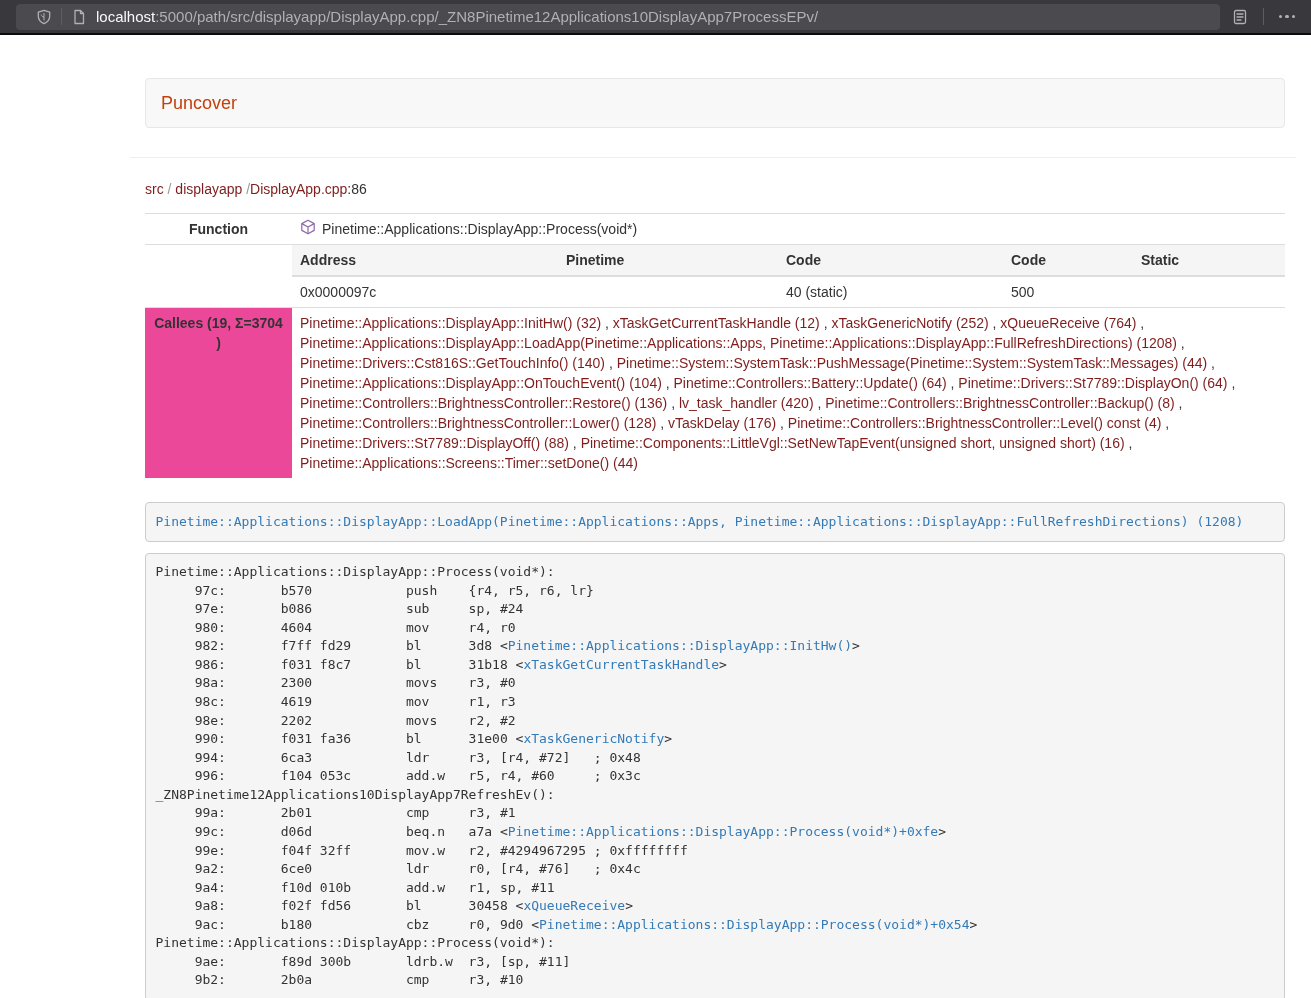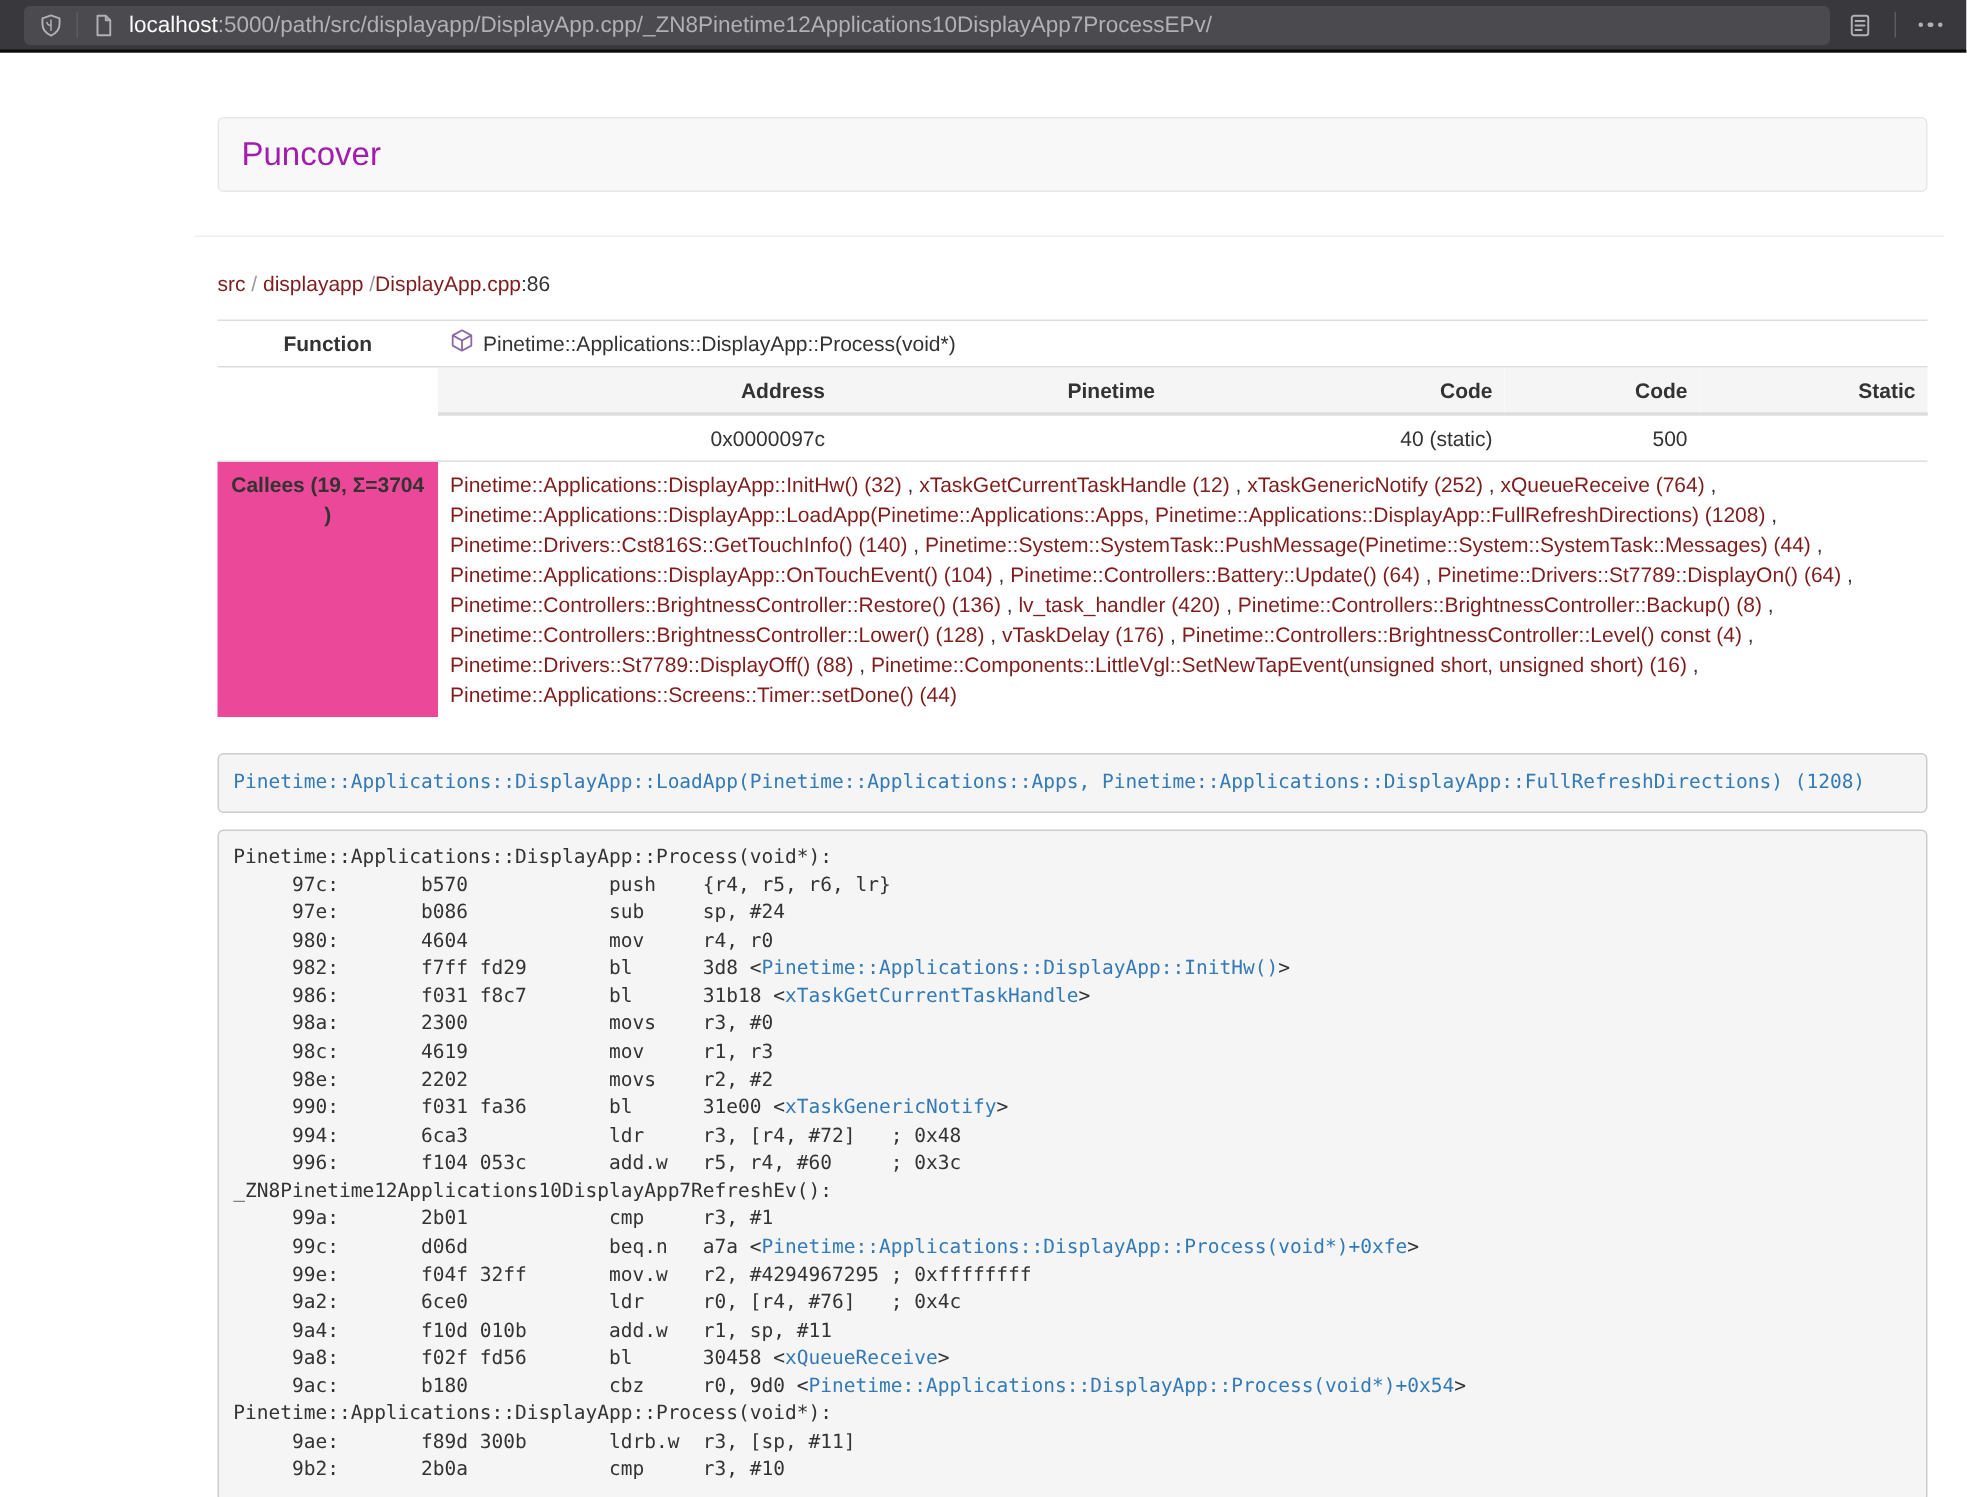--- a/index.html
+++ b/index.html
@@ -11,58 +11,58 @@
   }
   a { color: #7f1d1d; text-decoration: none; }
 
   
   .toolbar {
     height: 33px; background: #38383d; border-bottom: 2px solid #0c0c0d;
     display: flex; align-items: center; padding: 0 10px;
   }
   .url-field {
     flex: 1; height: 26px; background: #4a4a4f; border-radius: 4px;
-    display: flex; align-items: center; padding: 0 10px; margin: 0 6px;
+    display: flex; align-items: center; padding: 0 20px; margin: 0 6px;
     min-width: 0; overflow: hidden;
   }
   .tb-icon { width: 16px; height: 16px; flex: 0 0 16px; display: inline-block; }
   .tb-icon svg { display: block; }
   .v-divider { width: 1px; height: 17px; background: #5c5c61; margin: 0 9px; flex: 0 0 1px; }
   .url-text { font-size: 15px; color: #b1b1b3; white-space: nowrap; overflow: hidden; margin-left: 9px; }
   .url-text .host { color: #f9f9fa; }
   .tb-btn { display: flex; align-items: center; justify-content: center; width: 28px; height: 28px; flex: 0 0 28px; }
   .dots { display: flex; gap: 3px; }
   .dots i { width: 3.5px; height: 3.5px; border-radius: 50%; background: #b1b1b3; }
 
   
   .content { margin-left: 145px; width: 1140px; }
 
   .navbar {
     margin-top: 43px; height: 48px; background: #f8f8f8;
     border: 1px solid #e7e7e7; border-radius: 4px;
     display: flex; align-items: center;
   }
-  .brand { font-size: 22px; color: #a21caf; padding: 15px; line-height: 18px; }
+  .brand { font-size: 18px; color: #c2410c; padding: 15px; line-height: 18px; }
 
   hr.rule { border: 0; border-top: 1px solid #eee; margin: 29px 0 0 -15px; width: 1166px; }
 
   .breadcrumb { margin-top: 21px; line-height: 20px; }
   .breadcrumb .sep { color: #999; }
 
   table.symbol { border-collapse: collapse; margin-top: 14px; width: 1140px; table-layout: fixed; }
   table.symbol > tbody > tr > th,
   table.symbol > tbody > tr > td {
     border-top: 1px solid #ddd; padding: 5px 8px; text-align: left;
     vertical-align: top; line-height: 20px; font-size: 14px;
   }
   table.symbol > tbody > tr > th { width: 131px; font-weight: bold; text-align: center; }
   td.subcell { padding: 0 !important; }
 
   table.sub { border-collapse: collapse; width: 100%; table-layout: fixed; }
-  table.sub th, table.sub td { padding: 5px 8px; text-align: right; line-height: 20px; }
+  table.sub th, table.sub td { padding: 5px 8px; text-align: left; line-height: 20px; }
   table.sub thead th { background: #f5f5f5; border-bottom: 2px solid #ddd; font-weight: bold; }
   table.sub col.c1 { width: 266px; } table.sub col.c2 { width: 220px; }
   table.sub col.c3 { width: 225px; } table.sub col.c4 { width: 130px; }
   th.shaded { background: #ec4899; }
   .fn-cell { display: flex; gap: 6px; }
   .cube { width: 16px; height: 16px; flex: 0 0 16px; }
   .callee { white-space: nowrap; }
 
   pre.box {
     font-family: "DejaVu Sans Mono", "Liberation Mono", monospace;

